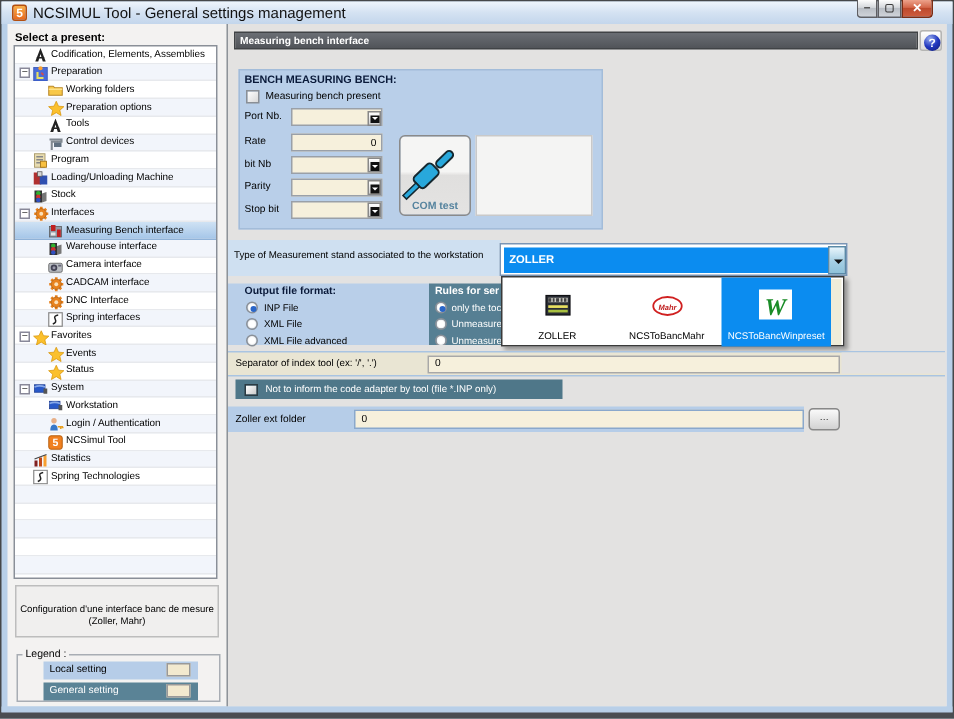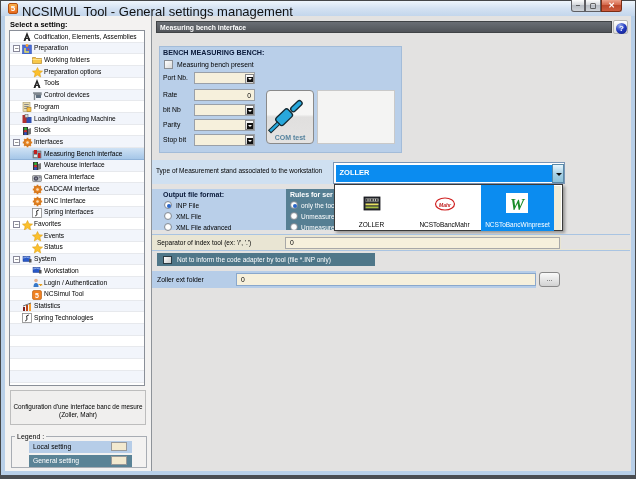--- a/index.html
+++ b/index.html
@@ -7,21 +7,21 @@
 body{font-family:"Liberation Sans",sans-serif;position:relative;background:#4a4d52;}
 #win{position:absolute;left:0;top:0;width:636px;height:479px;}
 .abs{position:absolute;}
 
 #frame{left:0;top:0;width:636px;height:479px;background:#b8cfe8;border:1px solid #454749;}
 #titlebar{left:1px;top:1px;width:634px;height:15px;background:linear-gradient(#eef5fc,#d4e2f2 50%,#c3d6ec);}
 #client{left:5px;top:16px;width:626px;height:455px;background:#f3f2f1;}
 #rightpanel{left:151px;top:16px;width:480px;height:455px;background:#e3e2e1;border-left:1px solid #8e9399;}
 
 #appicon{left:8px;top:3px;width:10px;height:11px;background:linear-gradient(#f9b04a,#e8681c);border:1px solid #b34f10;border-radius:2px;color:#fff;font-size:8px;font-weight:bold;text-align:center;line-height:10px;}
-#title{left:22px;top:4px;font-size:13px;color:#111;}
+#title{left:22px;top:4px;font-size:10px;color:#111;}
 .winbtn{top:0px;height:12px;border:1px solid #5f5f63;border-top:none;background:linear-gradient(#fdfdfd,#d5d8dc 45%,#b9bec5 50%,#d0d4d9);color:#3a3a3a;}
 #btnmin{left:571px;width:14px;border-bottom-left-radius:3px;}
 #btnmax{left:585px;width:16px;}
 #btnclose{left:601px;width:21px;background:linear-gradient(#eda28b,#d4674a 45%,#bd492c 50%,#cd5c3e);border:1px solid #7c2d14;border-top:none;border-bottom-right-radius:3px;}
 .glyph{width:100%;text-align:center;font-size:8px;line-height:11px;font-weight:bold;}
 
 #selmod{left:10px;top:20px;font-size:7.5px;font-weight:bold;color:#000;}
 #tree{left:9px;top:30px;width:136px;height:356px;background:#fff;border:1px solid #8a8f98;}
 .trow{position:absolute;left:0;width:134px;height:11.7px;border-bottom:1px solid #e7e9ed;font-size:6.6px;color:#000;}
 .trow.alt{background:#f2f5fb;}
@@ -104,21 +104,21 @@
   <div class="abs winbtn" id="btnmin">
       <div class="glyph" style="line-height:9px;">–</div>
     </div>
   <div class="abs winbtn" id="btnmax">
       <div class="glyph" style="font-size:7px;">▢</div>
     </div>
   <div class="abs winbtn" id="btnclose">
       <div class="glyph" style="color:#fff;">✕</div>
     </div>
 
-  <div class="abs" id="selmod">Select a setting:</div>
+  <div class="abs" id="selmod">Select a present:</div>
   <div class="abs" id="tree">
       <div class="trow" style="top: 0px;">
         <div class="ticon" style="left:12px;">
           <svg width="10" height="10">
             <path d="M5 0 L8.5 9 L6.5 9 L5 4 L3.5 9 L1.5 9 Z" fill="#222"></path>
             <path d="M2.5 6.5 L7.5 6.5" stroke="#222" stroke-width="1"></path>
           </svg>
         </div>
         <div class="tlabel" style="left:24px;">Codification, Elements, Assemblies</div>
       </div>

